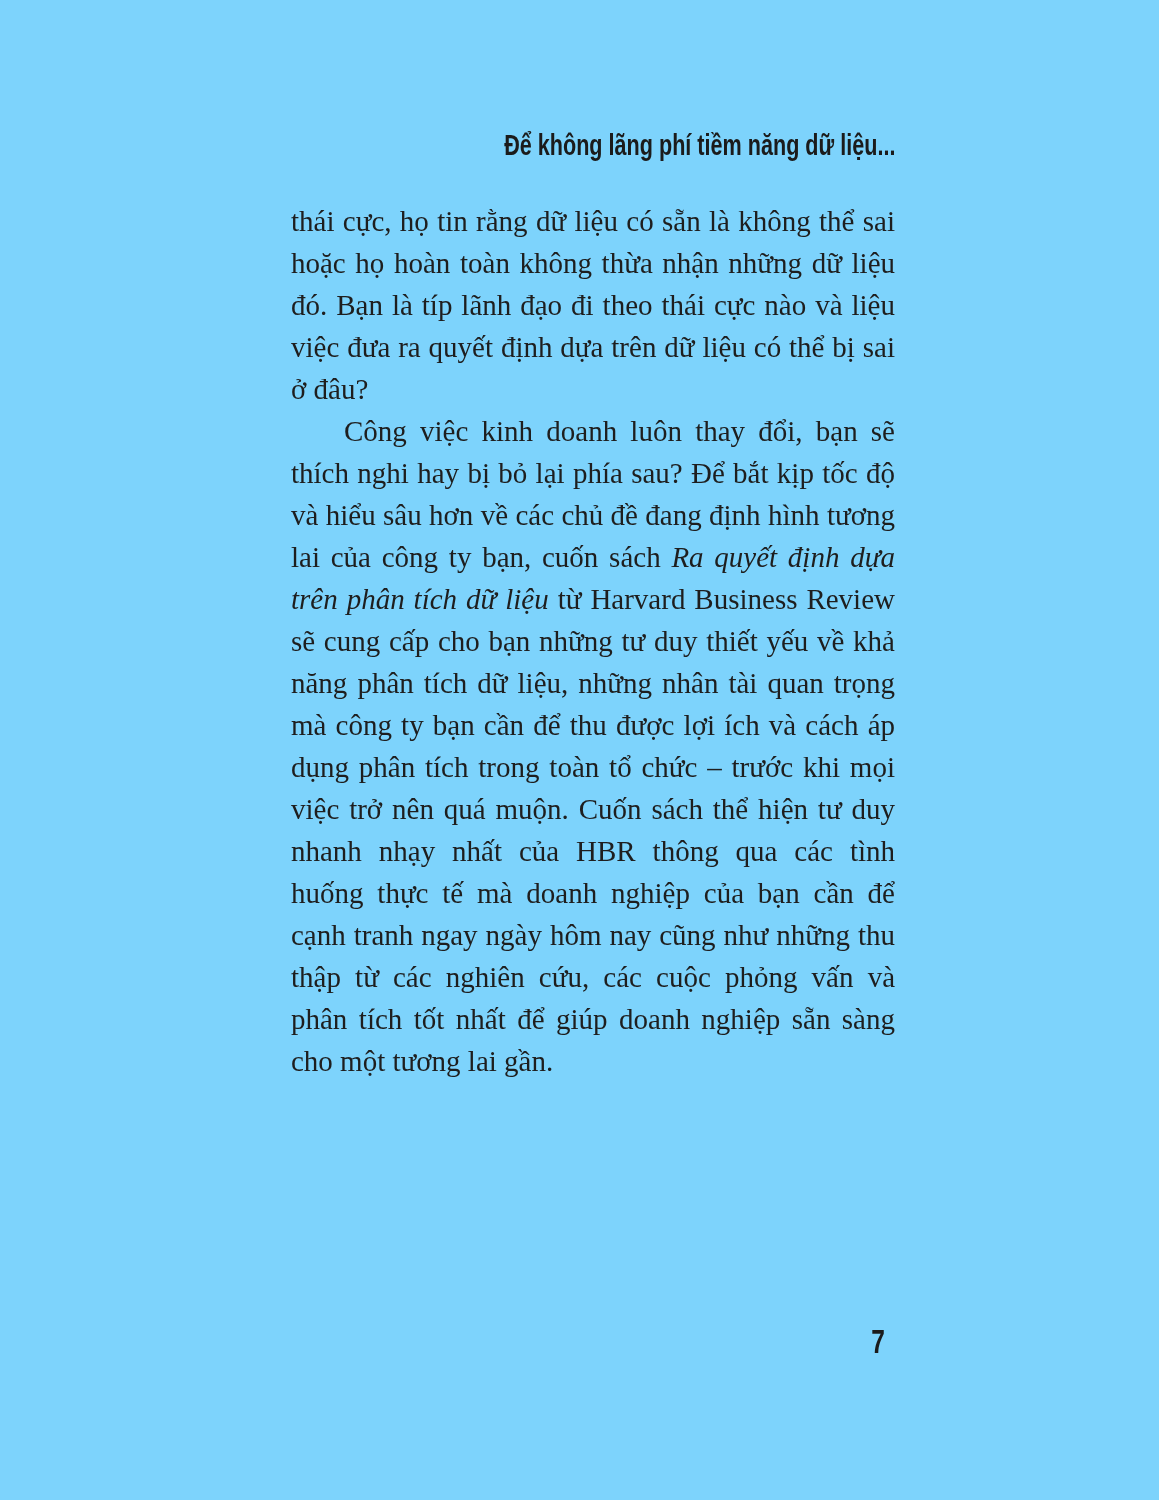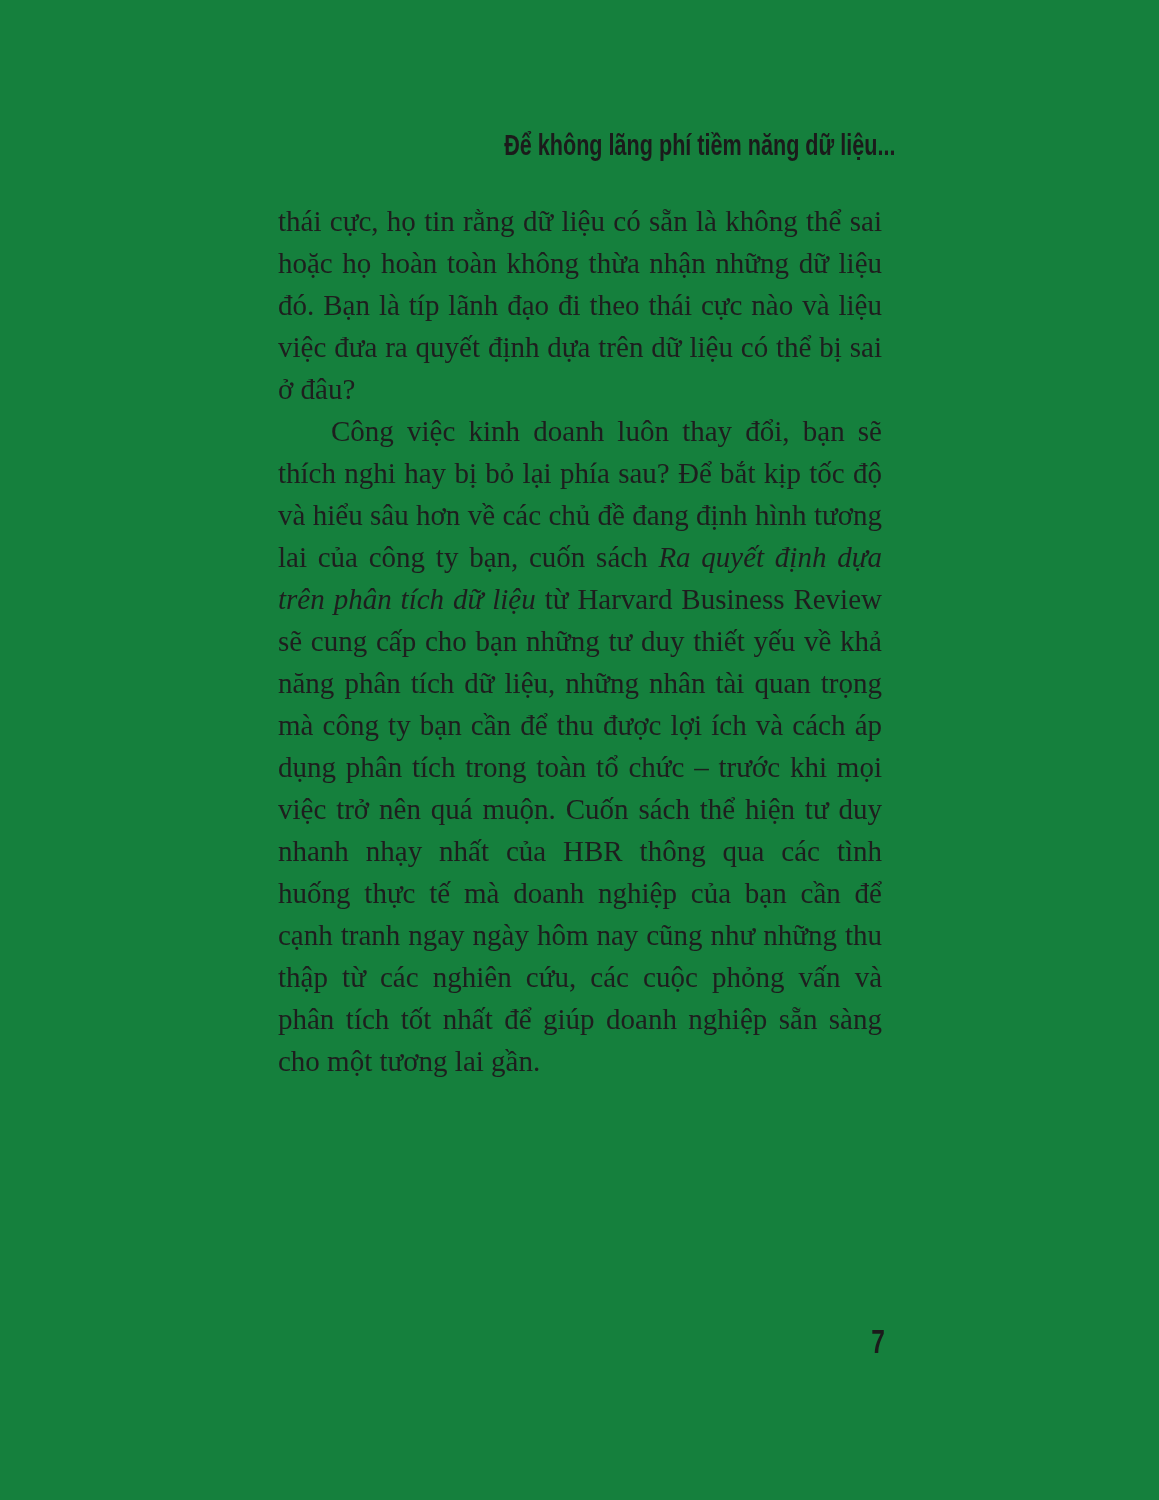--- a/index.html
+++ b/index.html
@@ -4,41 +4,41 @@
 <style>
   html, body {
     margin: 0;
     padding: 0;
     background: #ffffff;
   }
   .page {
     position: relative;
     width: 1159px;
     height: 1500px;
-    background: #15803d;
+    background: #7dd3fc;
     overflow: hidden;
     font-family: "Liberation Serif", serif;
     color: #1e1e1e;
   }
   .running-header {
     position: absolute;
     top: 128px;
     right: 264px;
     font-family: "Liberation Sans", sans-serif;
     font-weight: bold;
     font-size: 30px;
     letter-spacing: 0px;
     color: #1b1b1b;
     transform: scaleX(0.72);
     transform-origin: right top;
     white-space: nowrap;
   }
   .body-text {
     position: absolute;
-    left: 278px;
+    left: 291px;
     top: 200px;
     width: 604px;
   }
   .body-text p {
     margin: 0;
     font-size: 29px;
     line-height: 42px;
     text-align: justify;
     text-justify: inter-word;
     color: #1e1e1e;

